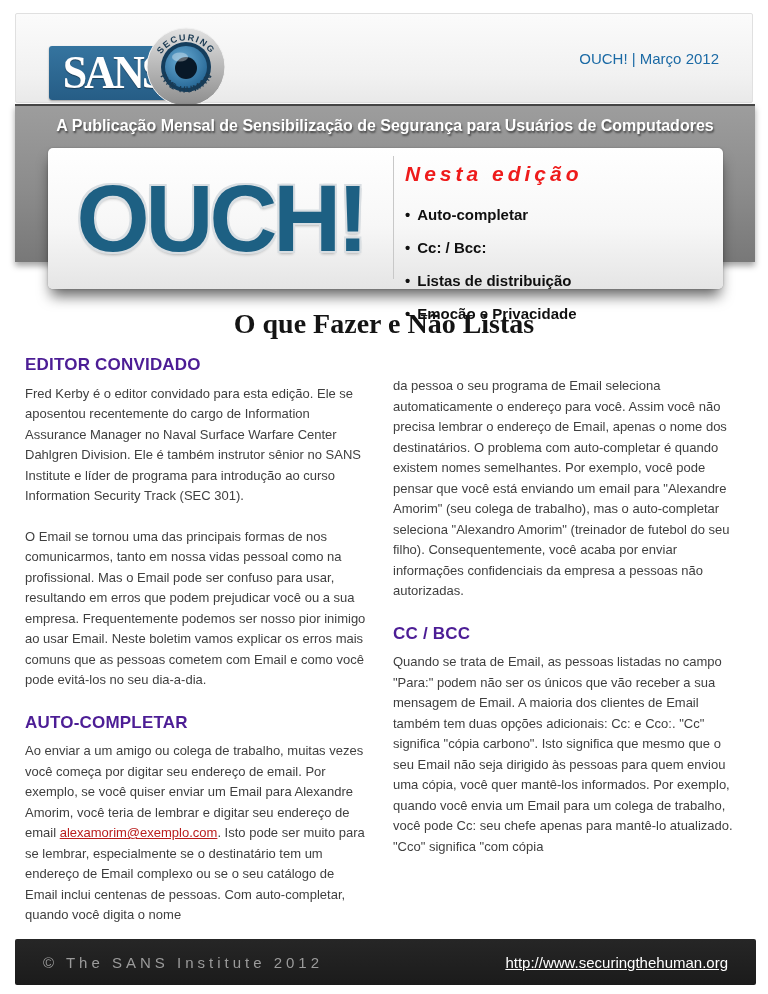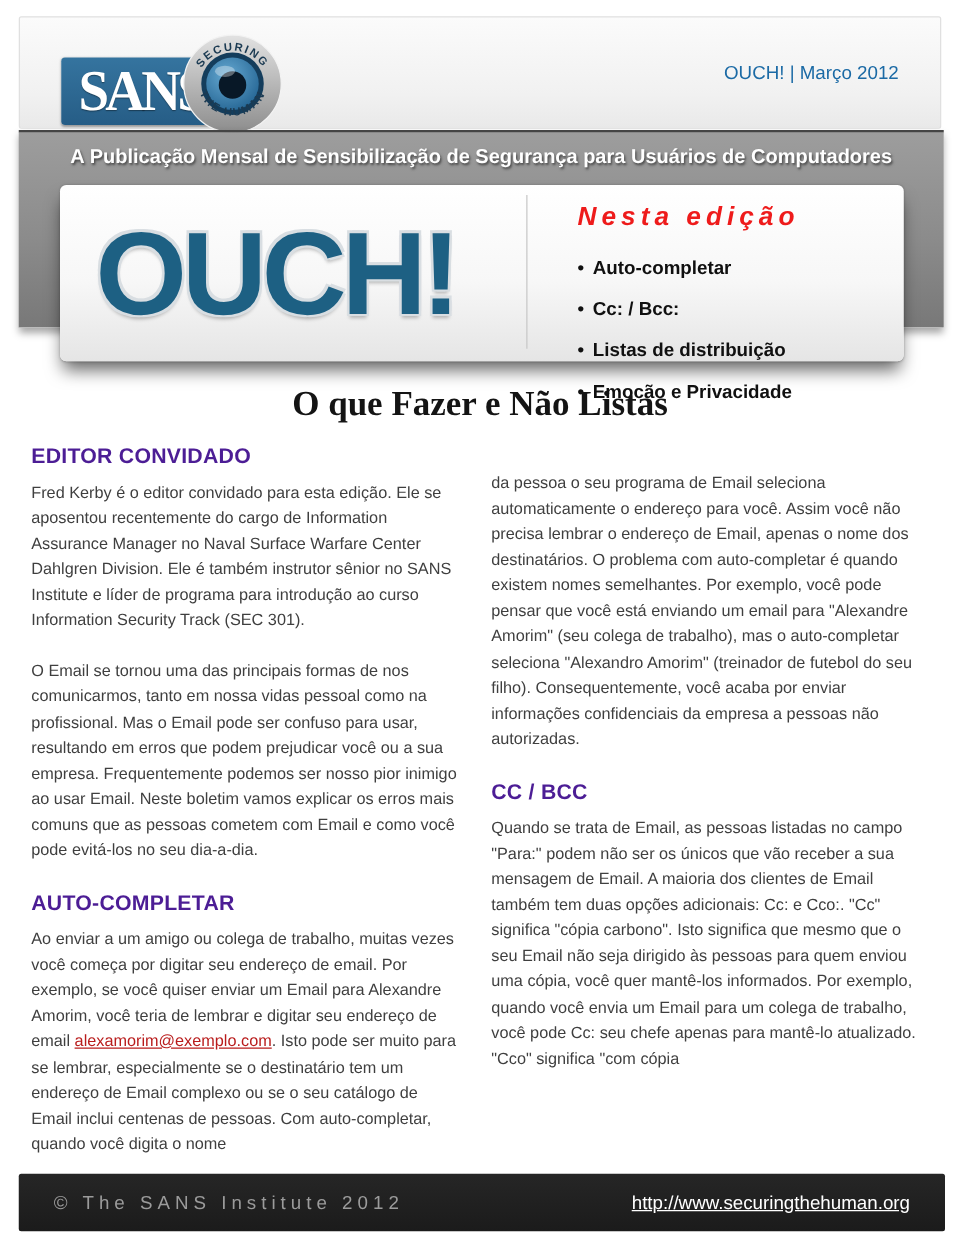--- a/index.html
+++ b/index.html
@@ -42,33 +42,32 @@
     font-size:16px; text-shadow:1px 2px 2px rgba(0,0,0,.55);
   }
 
   
   .masthead-card {
     position:absolute; left:48px; top:148px; width:675px; height:141px;
     background:linear-gradient(180deg,#ffffff 0%,#f7f7f7 55%,#e5e5e5 100%);
     border-radius:5px;
     box-shadow:0 10px 14px -3px rgba(0,0,0,.6), 0 0 2px rgba(0,0,0,.25);
     display:flex;
-    gap:28px;
   }
   .masthead-logo {
     width:345px; display:flex; align-items:center; justify-content:center;
   }
   .masthead-logo span {
     font-weight:700; font-size:94px; line-height:1; letter-spacing:-4px;
     color:#1d6083;
     text-shadow:-2px -2px 0 #d9dee2, 2px -2px 0 #d9dee2, -2px 2px 0 #d9dee2,
                  2px 2px 0 #d9dee2, 0 3px 3px rgba(0,0,0,.25);
   }
   .edition-col {
-    flex:1; border-left:1px solid #c8c8c8; margin:8px 0 10px 0; padding:6px 10px 0 40px;
+    flex:1; border-left:1px solid #c8c8c8; margin:8px 0 10px 0; padding:6px 10px 0 11px;
   }
   .edition-title {
     color:#ee1b1b; font-style:italic; font-weight:700; font-size:21px;
     letter-spacing:4px; margin-bottom:12px;
   }
   .edition-item { display:flex; align-items:baseline; font-weight:700; font-size:15px; color:#101010; line-height:33px; }
   .edition-item .bullet { margin-right:7px; font-size:15px; }
 
   
   .article-title {

